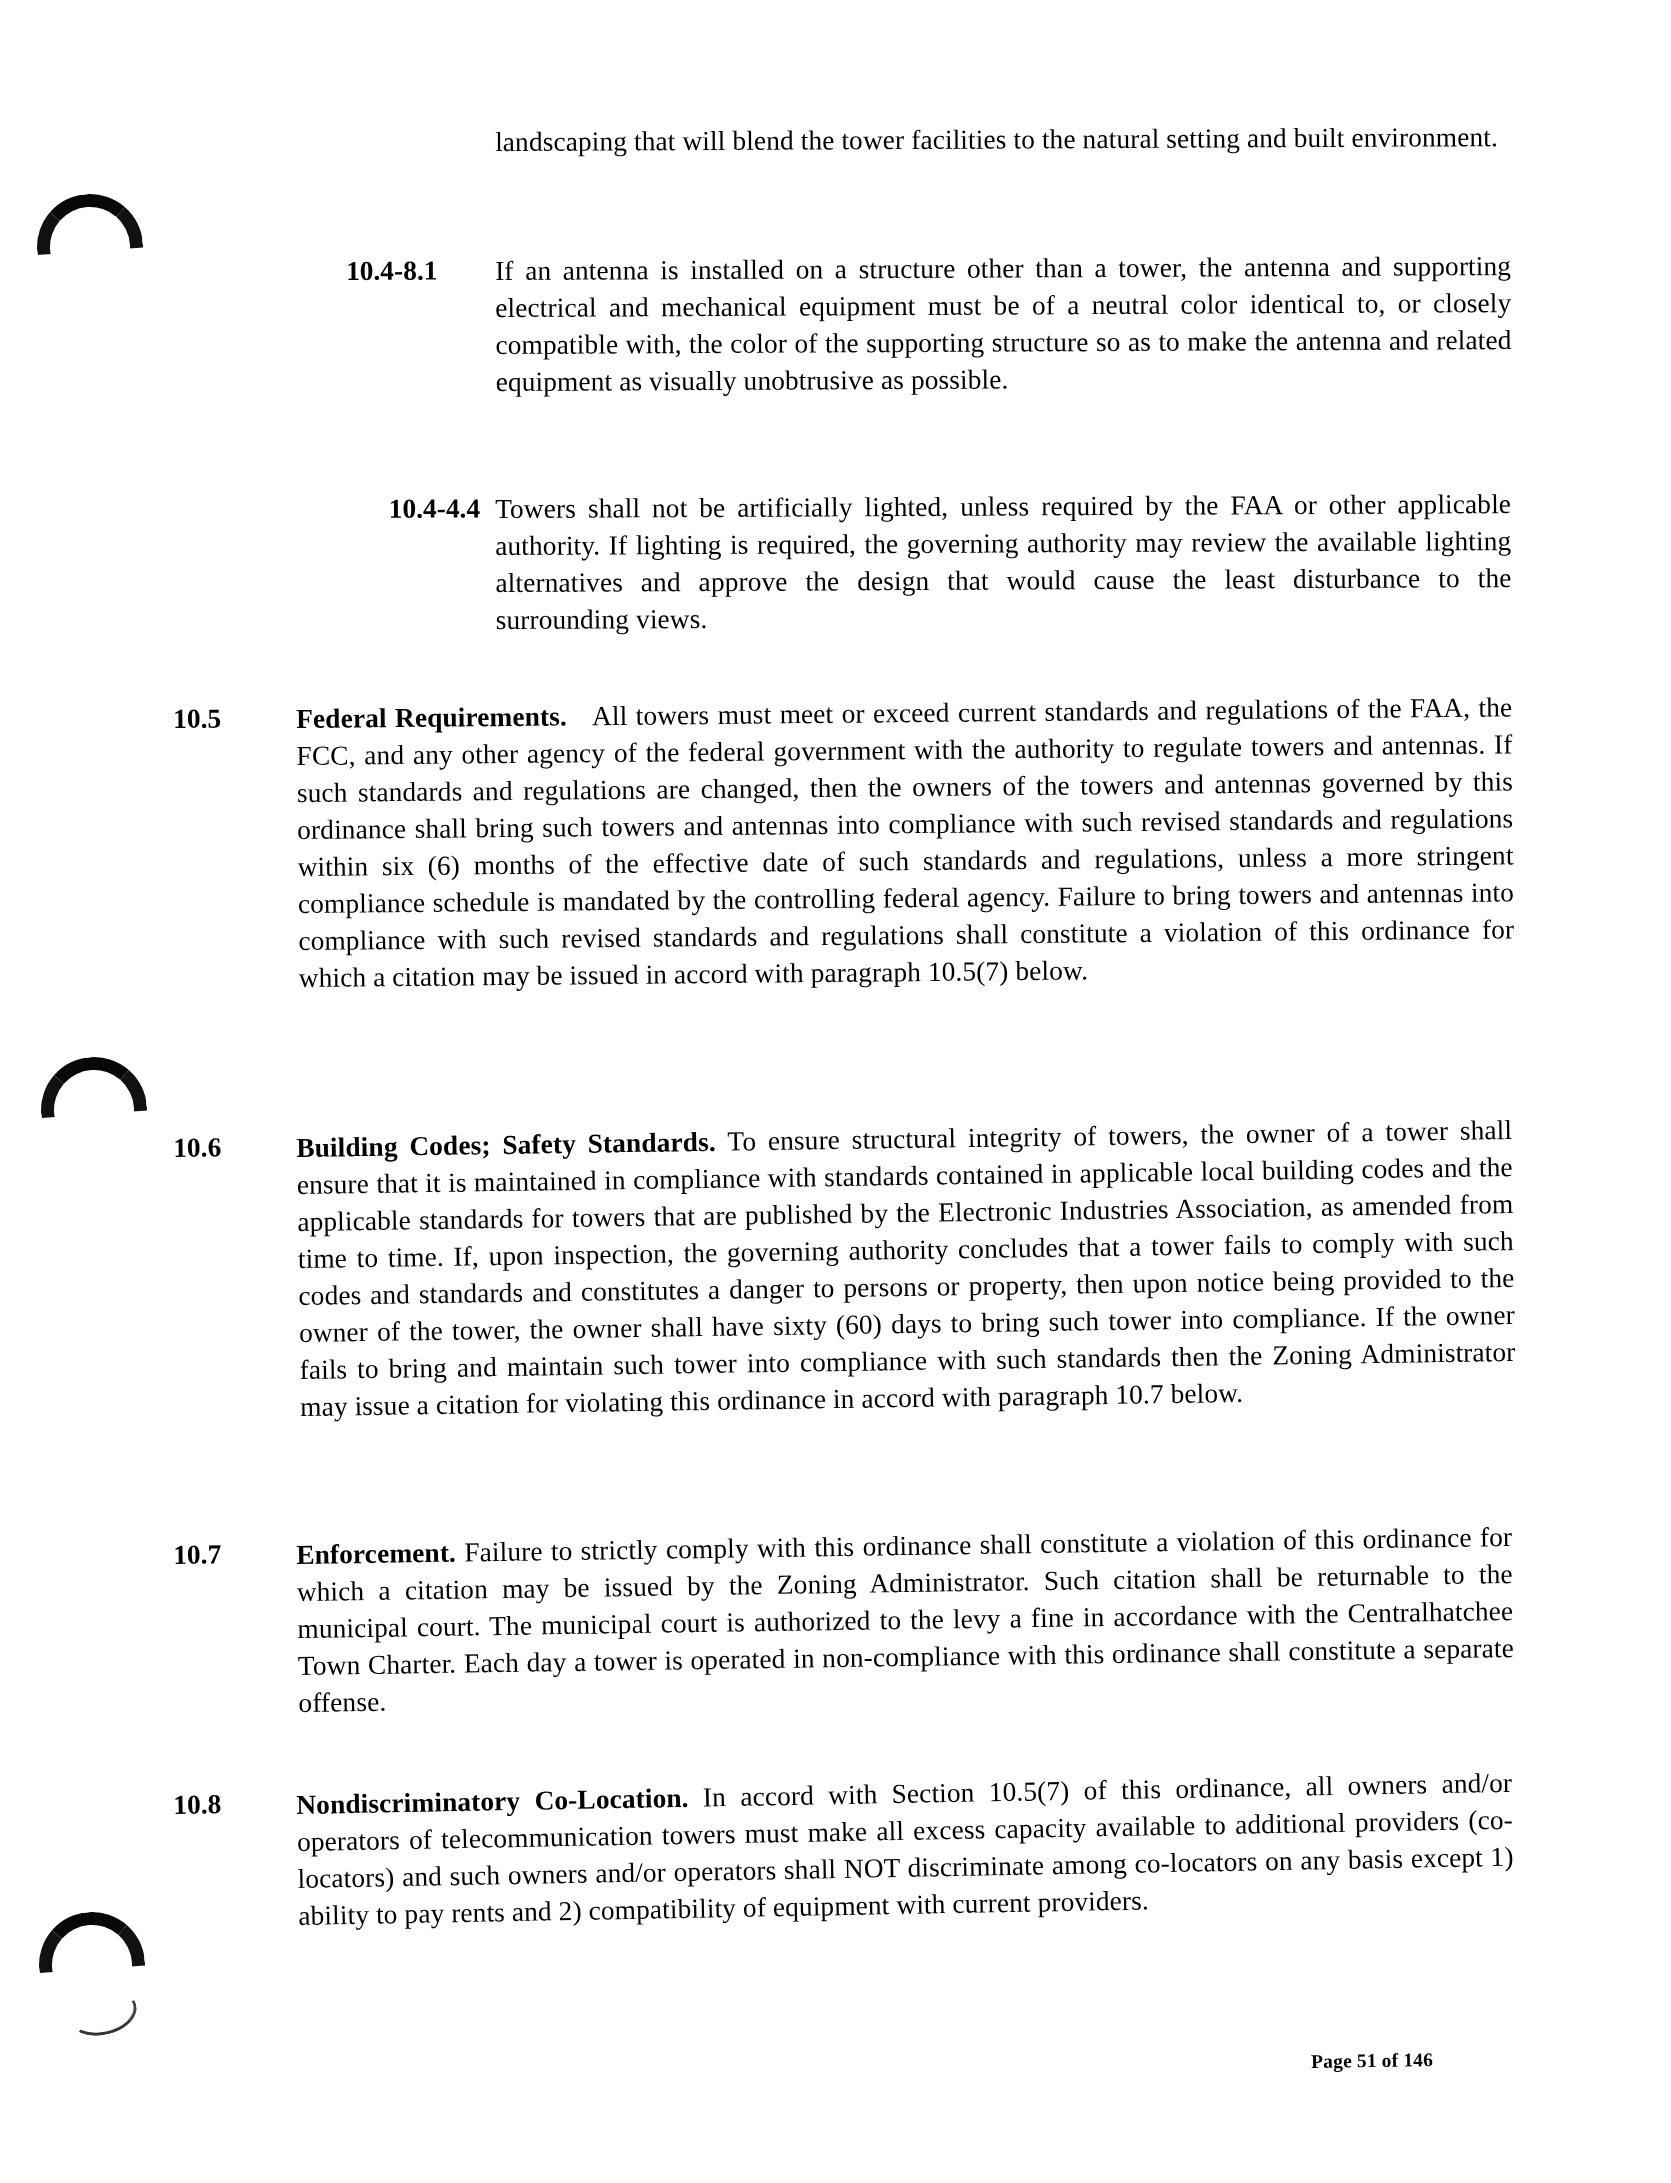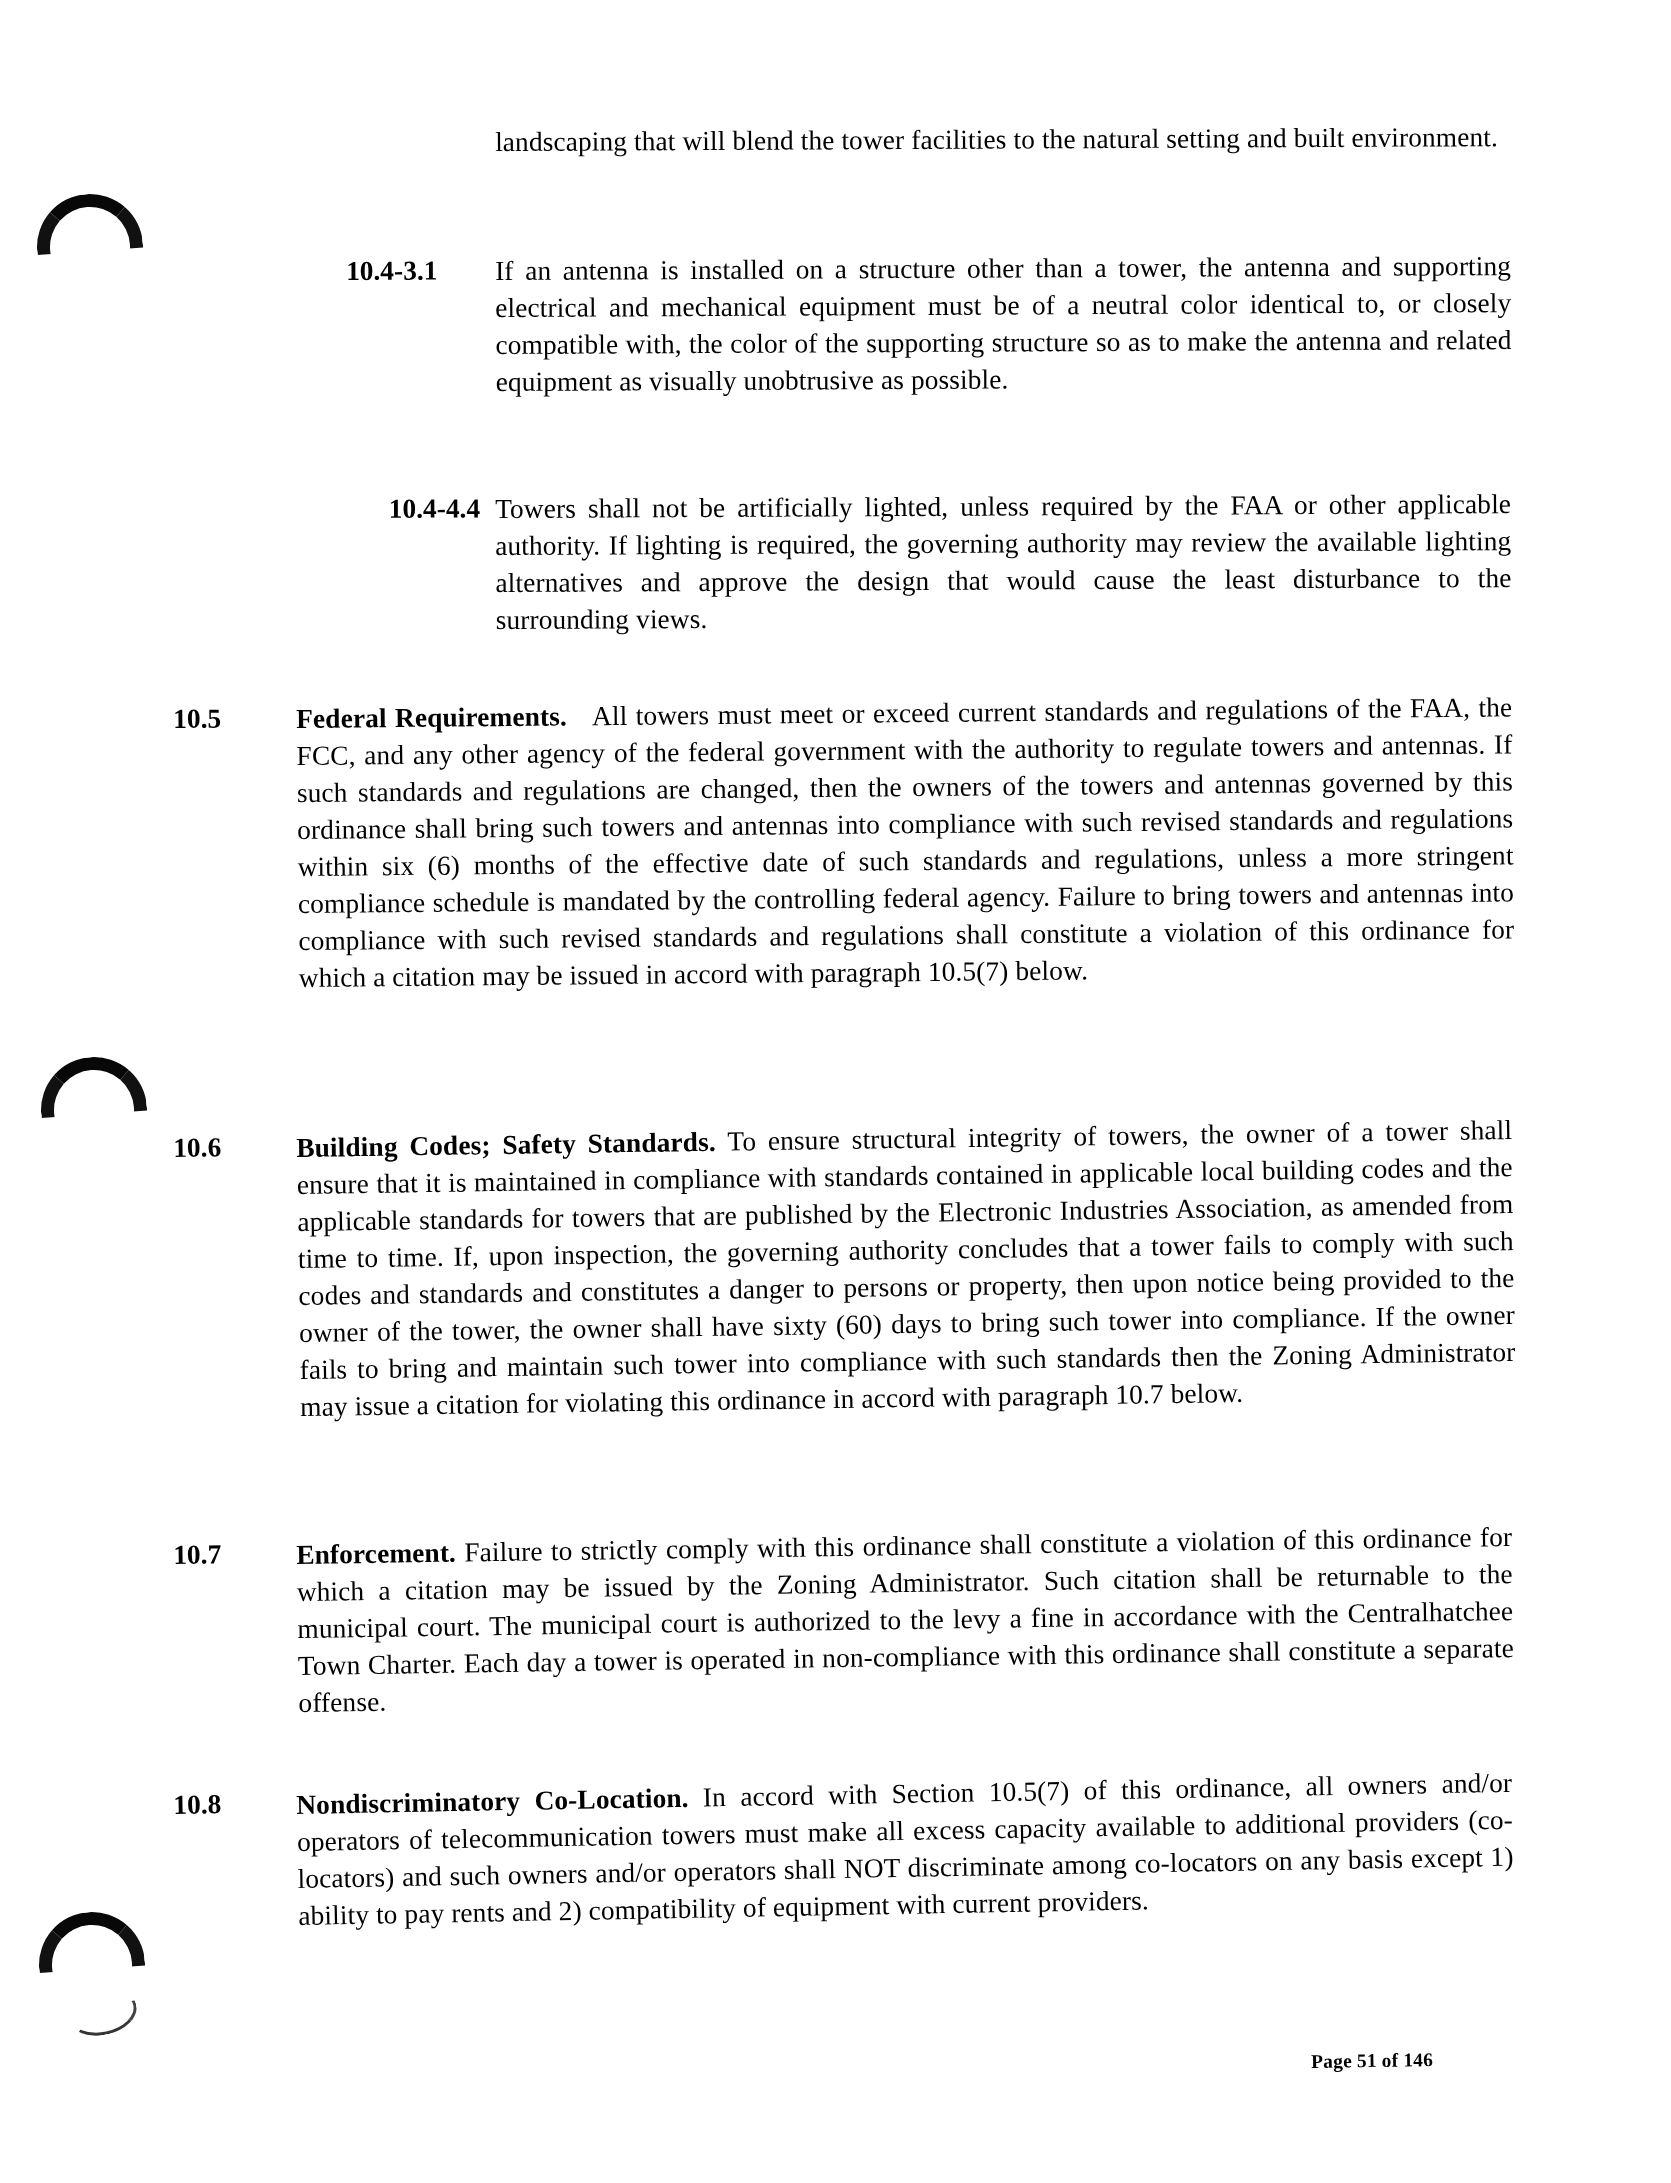--- a/index.html
+++ b/index.html
@@ -140,21 +140,21 @@
 
   <div class="punch p1"></div>
   <div class="punch p2"></div>
   <div class="punch p3"></div>
   <div class="punch-tail"></div>
 
   <div class="content">
 
     <div class="blk cont skew-a" style="top: 124px;">landscaping that will blend the tower facilities to the natural setting and built environment.</div>
 
-    <div class="sub-num skew-a" style="top: 253px;">10.4-3.1</div>
+    <div class="sub-num skew-a" style="top: 253px;">10.4-8.1</div>
     <div class="blk sub-body skew-a" style="top: 253px;">If an antenna is installed on a structure other than a tower, the antenna and supporting electrical and mechanical equipment must be of a neutral color identical to, or closely compatible with, the color of the supporting structure so as to make the antenna and related equipment as visually unobtrusive as possible.</div>
 
     <div class="sub-num skew-a" style="top: 491px; text-align: right;">10.4-4.4</div>
     <div class="blk sub-body skew-a" style="top: 491px;">Towers shall not be artificially lighted, unless required by the FAA or other applicable authority.  If lighting is required, the governing authority may review the available lighting alternatives and approve the design that would cause the least disturbance to the surrounding views.</div>
 
     <div class="top-num skew-b" style="top: 701px;">10.5</div>
     <div class="blk top-body skew-b" style="top: 701px;">
       <span class="lead">Federal Requirements.</span><span>&nbsp; &nbsp;</span><span>All towers must meet or exceed current standards and regulations of the FAA, the FCC, and any other agency of the federal government with the authority to regulate towers and antennas.  If such standards and regulations are changed, then the owners of the towers and antennas governed by this ordinance shall bring such towers and antennas into compliance with such revised standards and regulations within six (6) months of the effective date of such standards and regulations, unless a more stringent compliance schedule is mandated by the controlling federal agency.  Failure to bring towers and antennas into compliance with such revised standards and regulations shall constitute a violation of this ordinance for which a citation may be issued in accord with paragraph 10.5(7) below.</span>
     </div>
 

